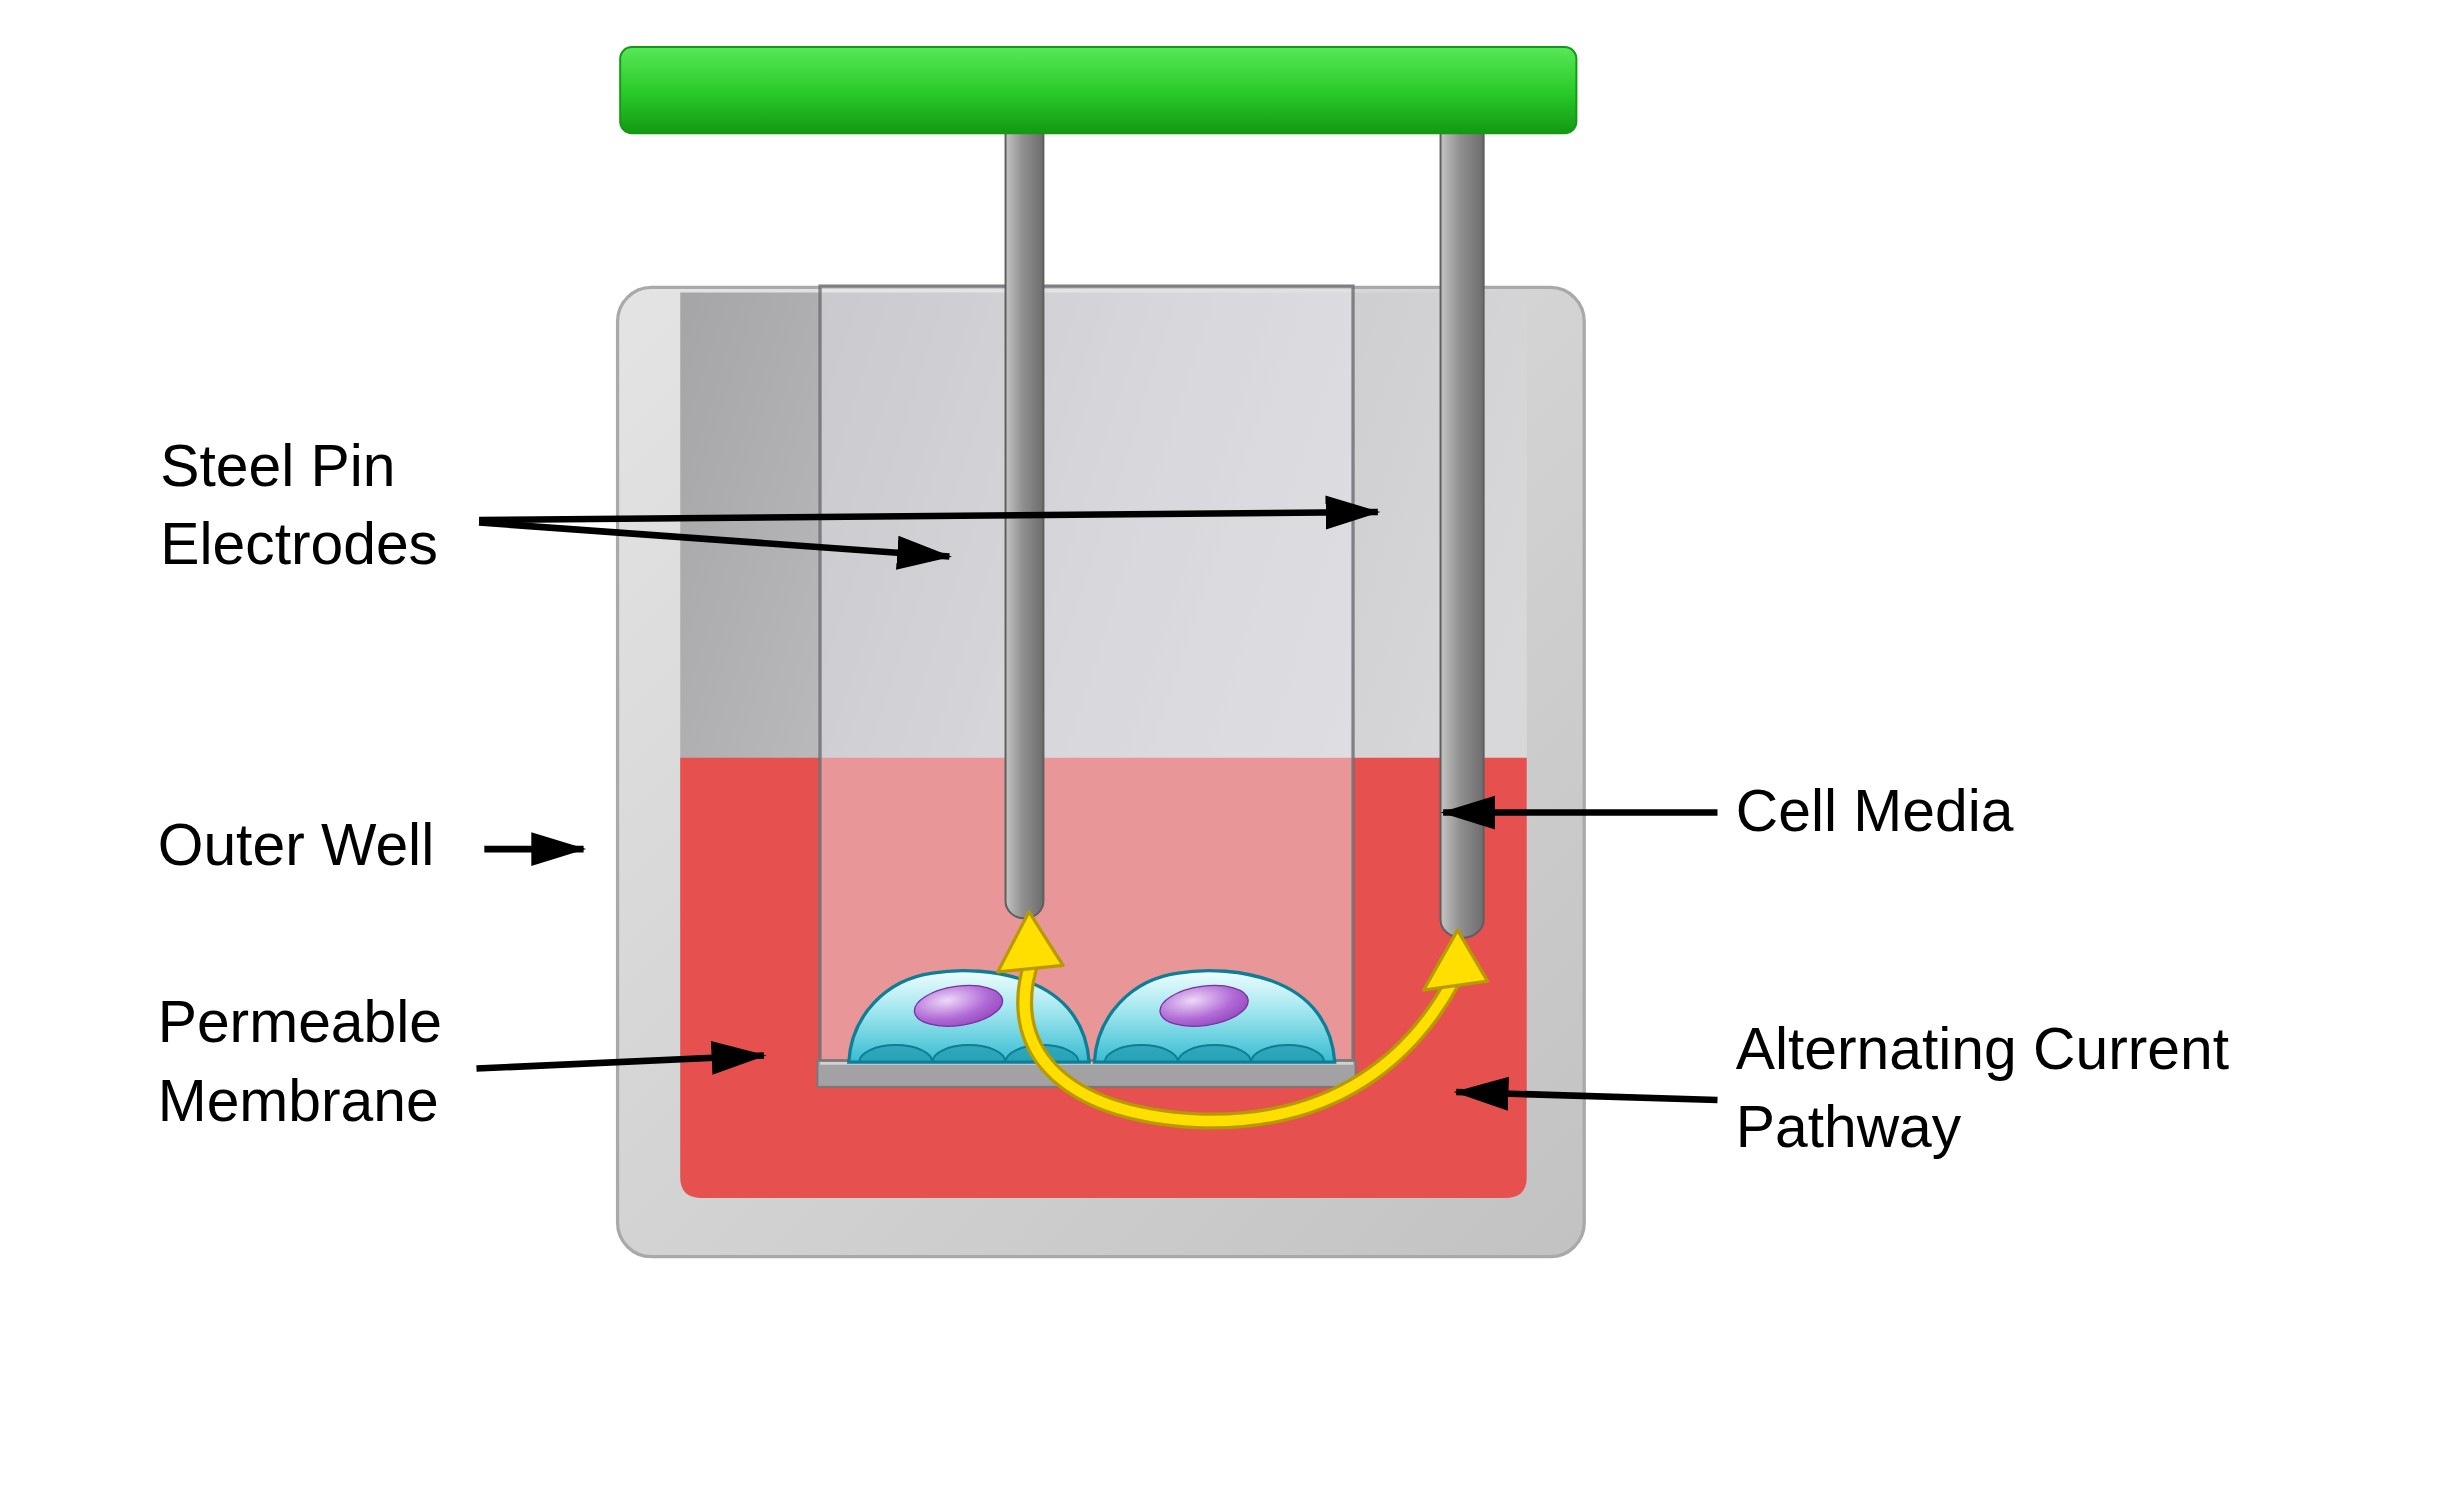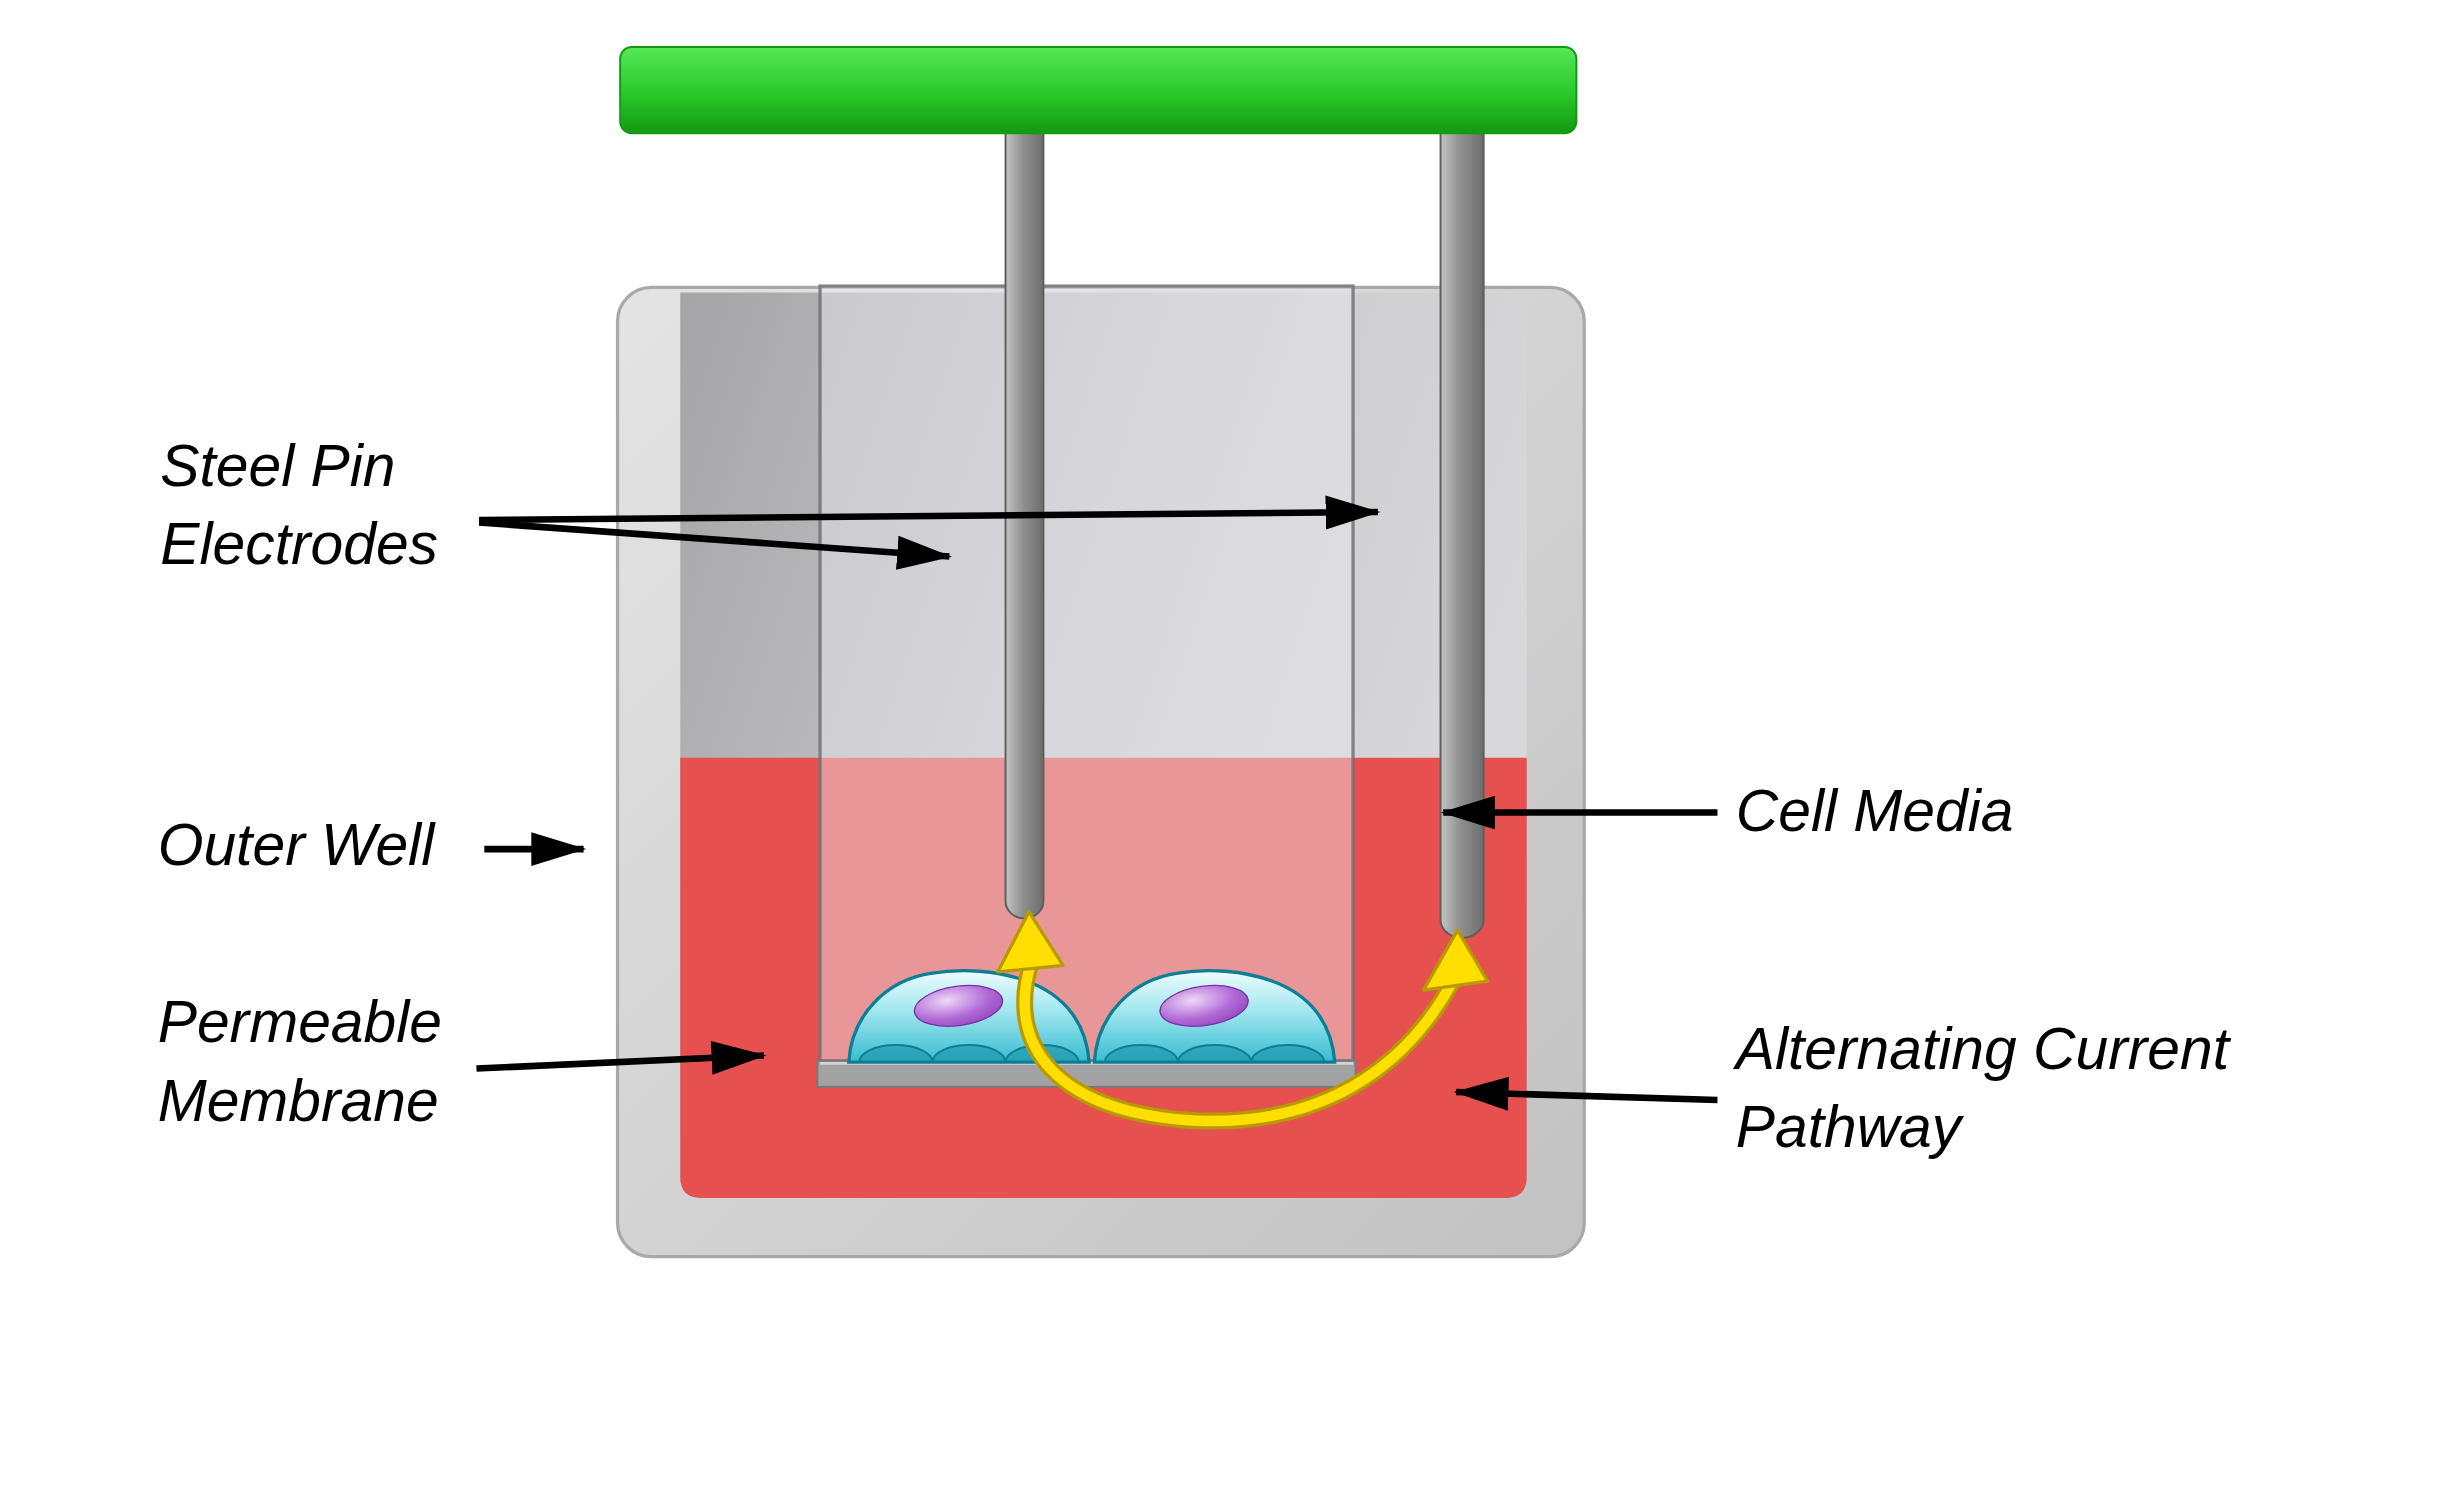--- a/index.html
+++ b/index.html
@@ -9,21 +9,20 @@
   }
   body {
     width: 2450px;
     height: 1510px;
     font-family: "Liberation Sans", sans-serif;
   }
   .stage {
     width: 2450px;
     height: 1322px;
     position: relative;
-    font-style: italic;
   }
   svg { display: block; width: 100%; height: 100%; }
   text {
     font-family: "Liberation Sans", sans-serif;
     font-size: 45px;
     fill: #000000;
   }
 </style>
 </head>
 <body>

